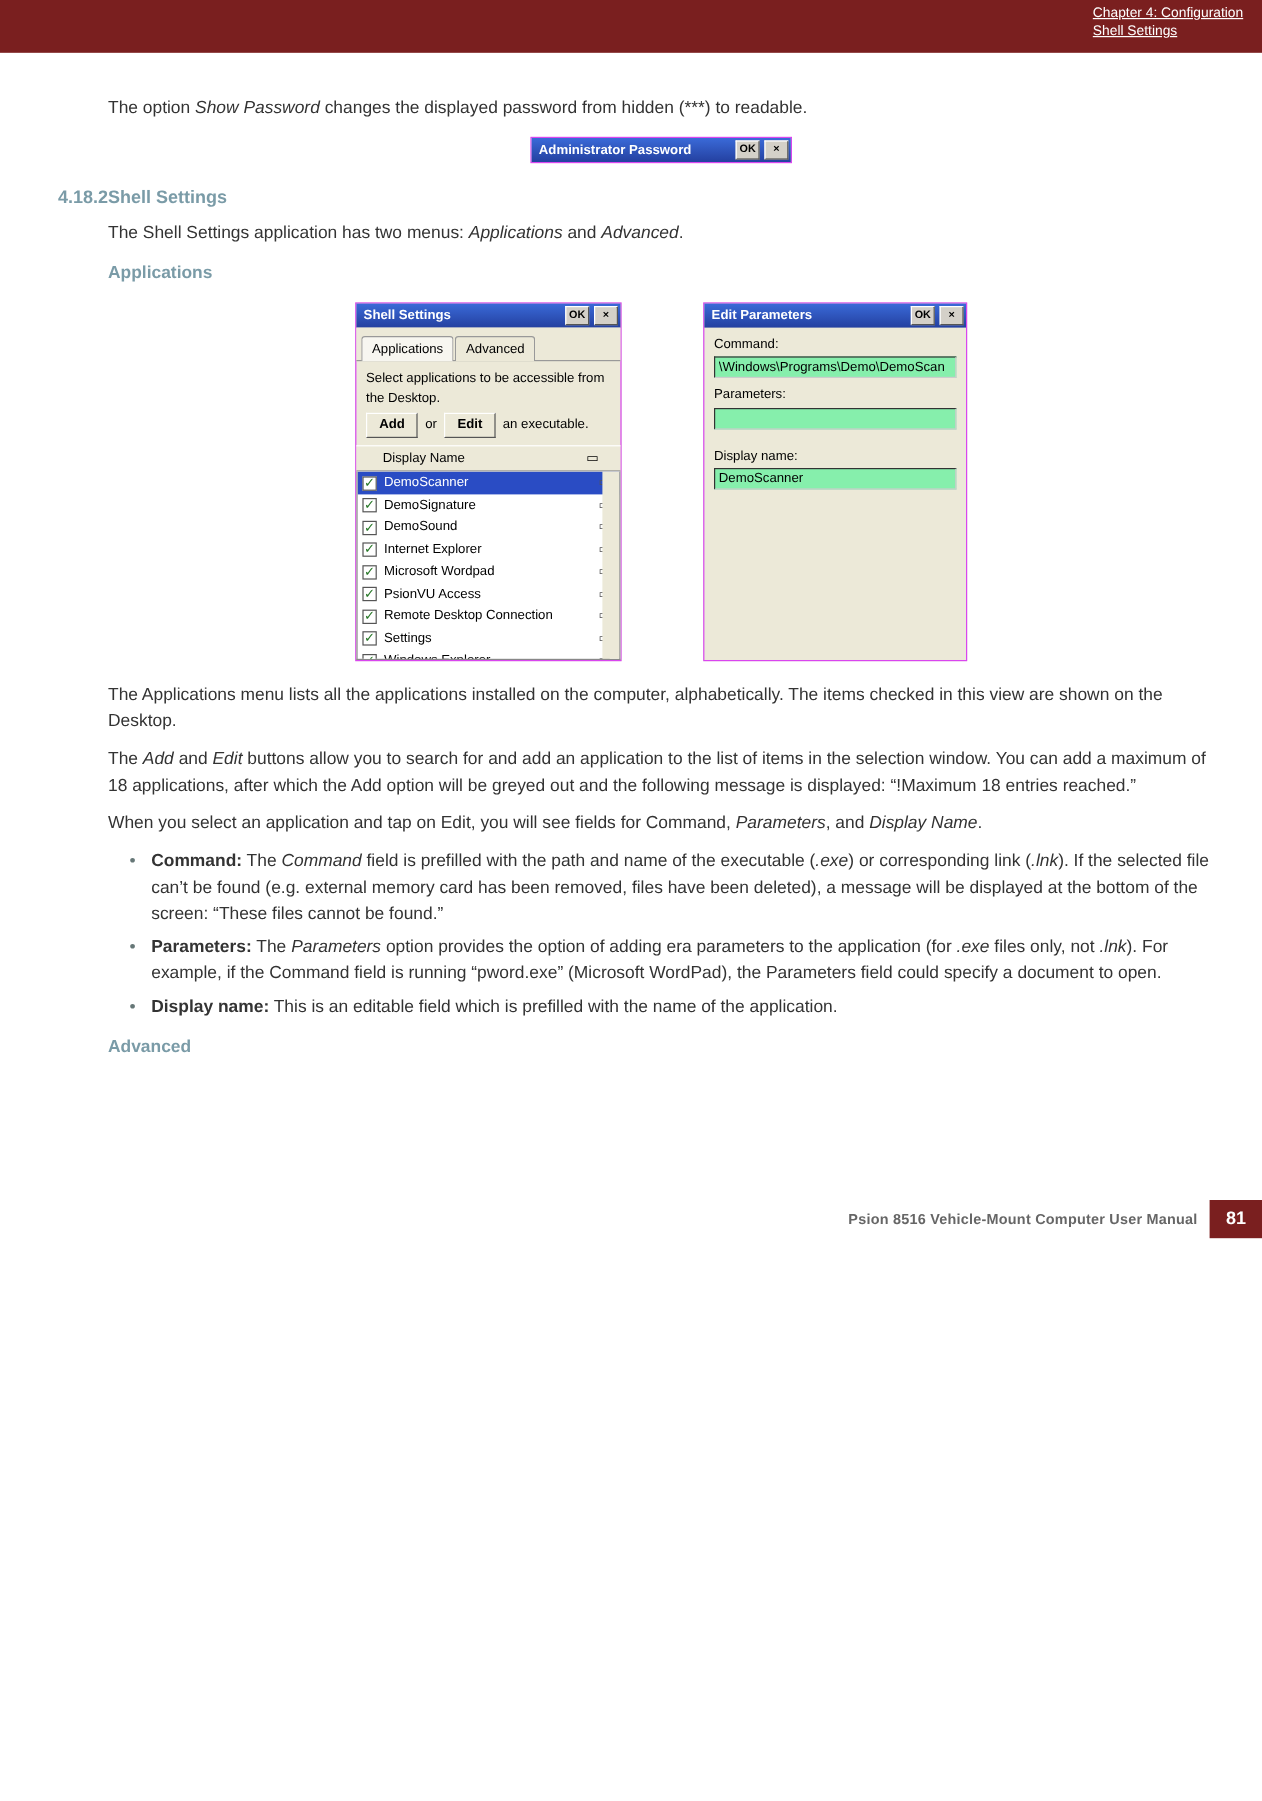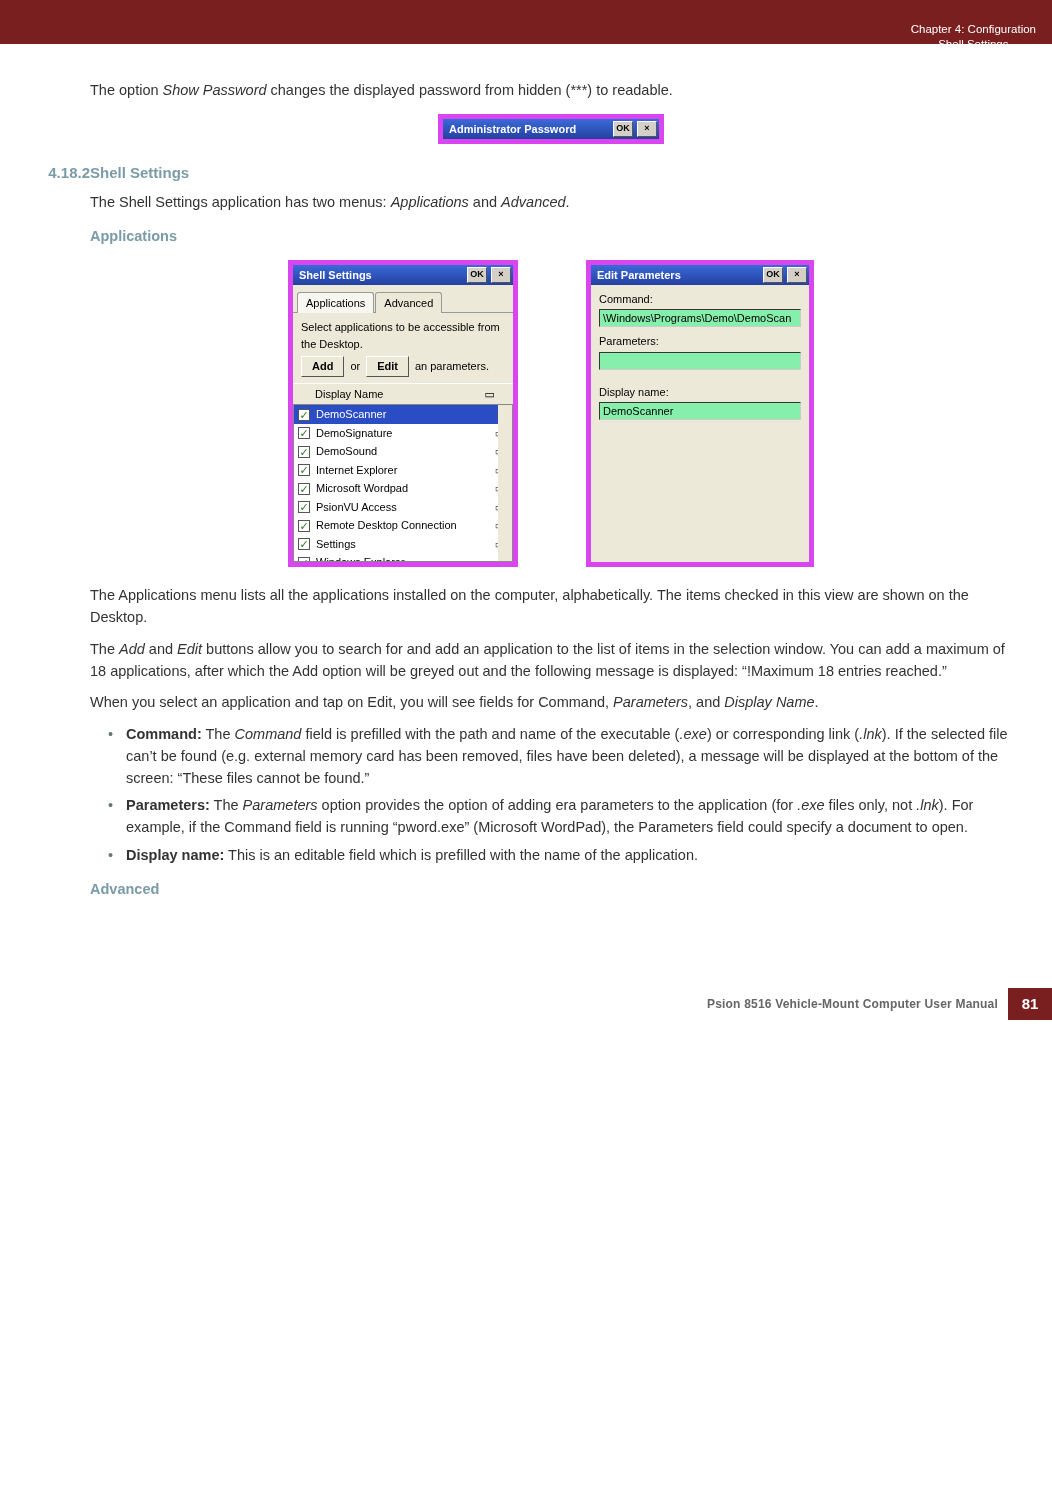--- a/index.html
+++ b/index.html
@@ -15,23 +15,24 @@
   .header-band {
     background: #7a1f1f;
     color: #fff;
     height: 44px;
     position: relative;
     font-size: 11.5px;
   }
   .header-band .right {
     position: absolute;
     right: 16px;
-    top: 22px;
-    text-align: center;
+    top: 4px;
+    text-align: left;
     line-height: 1.3;
+    text-decoration: underline;
   }
   .content {
     padding: 28px 40px 0 90px;
   }
   .section-row {
     display: flex;
     align-items: baseline;
     margin-top: 18px;
   }
   .sec-num {
@@ -68,21 +69,21 @@
     position: absolute;
     margin-left: -18px;
   }
   ul.dash li { margin-bottom: 6px; position: relative; }
 
   
   .dialog-wrap { display: flex; justify-content: center; margin: 12px 0 18px 0; }
   .dialog-row { display: flex; justify-content: center; gap: 68px; margin: 12px 0 18px 0; }
   .dialog {
     width: 216px;
-    border: 5px solid #d946ef;
+    border: 1px solid #d946ef;
     background: #ece9d8;
     font-family: Tahoma, Arial, sans-serif;
     font-size: 11px;
     color: #000;
   }
   .titlebar {
     background: linear-gradient(#3a6ad8, #2440a0);
     color: #fff;
     font-weight: bold;
     height: 20px;
@@ -167,21 +168,21 @@
   }
   .lrow .nm { flex: 1 1 auto; white-space: nowrap; overflow: hidden; text-overflow: clip; }
   .lrow .ic { width: 16px; text-align: center; flex: 0 0 auto; color: #555; }
   .scroll-hint {
     position: absolute; right: 1px; top: 22px; bottom: 1px; width: 14px;
     background: #ece9d8;
   }
   .listwrap { position: relative; margin: 0; }
 
   .footer {
-    margin-top: 88px;
+    margin-top: 116px;
     height: 32px;
     display: flex;
     align-items: center;
     justify-content: flex-end;
     padding-right: 0;
   }
   .footer-text {
     color: #666;
     font-size: 12px;
     font-weight: bold;
@@ -247,21 +248,21 @@
       </div>
       <div class="tabs-row">
         <span class="tab active">Applications</span>
         <span class="tab">Advanced</span>
       </div>
       <div class="subtext">Select applications to be accessible from the Desktop.</div>
       <div class="btnrow">
         <span class="winbtn">Add</span>
         <span>or</span>
         <span class="winbtn">Edit</span>
-        <span>an parameters.</span>
+        <span>an executable.</span>
       </div>
       <div class="listwrap">
         <div class="listhdr">
           <span style="width:18px"></span>
           <span style="flex:1">Display Name</span>
           <span class="ic">▭</span>
           <span style="width:14px"></span>
         </div>
         <div class="listbody" id="shell-list">
             <div class="lrow sel">

